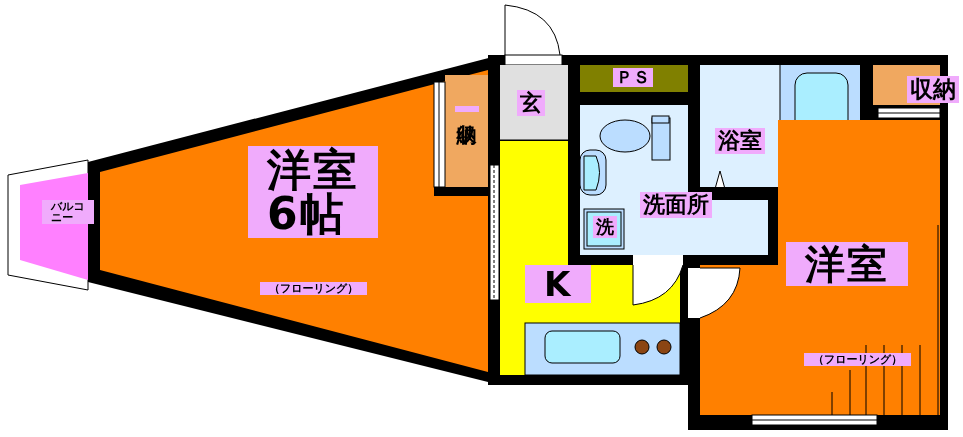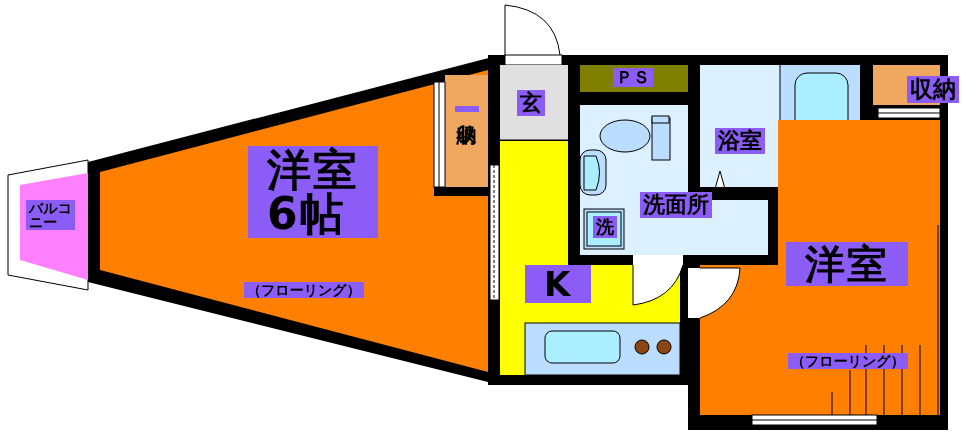--- a/index.html
+++ b/index.html
@@ -1,21 +1,21 @@
 <!DOCTYPE html>
 <html><head>
 <meta charset="utf-8">
 <style>
   html, body { margin: 0; padding: 0; background: #ffffff; }
   body { width: 963px; height: 437px; position: relative; overflow: hidden; font-family: "DejaVu Sans", sans-serif; }
   svg.plan { position: absolute; left: 0; top: 0; }
-  .lbl { position: absolute; background: #8b5cf6; color: #000; font-weight: bold; line-height: 1; white-space: nowrap; font-family: "DejaVu Sans", sans-serif; }
+  .lbl { position: absolute; background: #f0abfc; color: #000; font-weight: bold; line-height: 1; white-space: nowrap; font-family: "DejaVu Sans", sans-serif; }
   .big { font-size: 44px; letter-spacing: 2px; padding: 2px 19px; }
   .mid { font-size: 22px; padding: 2px 3px; }
-  .small { font-size: 14px; padding: 1px 3px; }
+  .small { font-size: 11px; padding: 1px 9px; margin-left: 16px; }
   .vert { writing-mode: vertical-rl; font-size: 20px; padding: 3px 2px; }
 </style>
 </head>
 <body>
 
 <svg class="plan" width="963" height="437" viewBox="0 0 963 437">
 
   <g>
     <polygon points="8,175 88,160 88,290 8,275" fill="#ffffff" stroke="#000" stroke-width="1"></polygon>
     <polygon points="20,185 88,173 88,280 20,260" fill="#ff80ff"></polygon>

